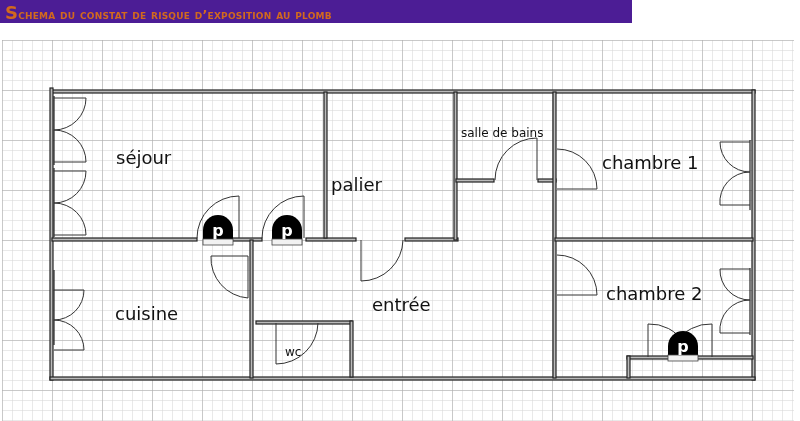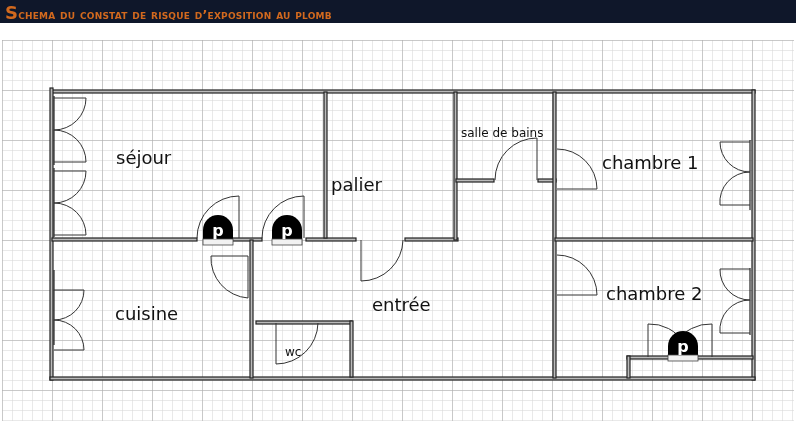--- a/index.html
+++ b/index.html
@@ -1,19 +1,19 @@
 <!DOCTYPE html>
 <html><head>
   <meta charset="utf-8">
   <style>
     html, body { margin: 0; padding: 0; background: #ffffff; }
     body { width: 800px; height: 421px; position: relative; overflow: hidden; font-family: "DejaVu Sans", sans-serif; }
     .title-bar {
-      position: absolute; left: 0; top: 0; width: 796px; height: 23px;
-      background: #0f172a;
+      position: absolute; left: 0; top: 0; width: 632px; height: 23px;
+      background: #4c1d95;
     }
     .title-text {
       position: absolute; left: 5px; top: 2px;
       font-family: "DejaVu Sans", sans-serif; font-weight: bold;
       color: #d2691e; font-size: 13px; letter-spacing: 0.2px;
       font-variant: small-caps; white-space: nowrap;
     }
     .title-text .cap { font-size: 18px; }
     svg.plan { position: absolute; left: 0; top: 0; }
     .room-label { font-family: "DejaVu Sans", sans-serif; fill: #111; }

